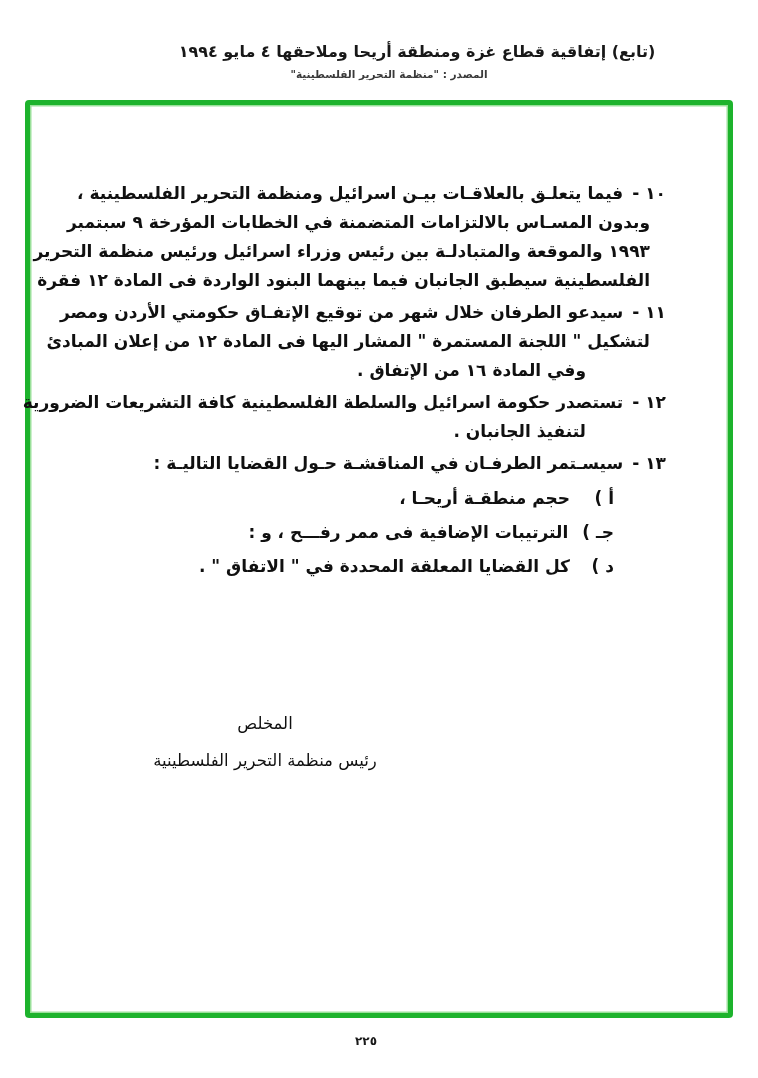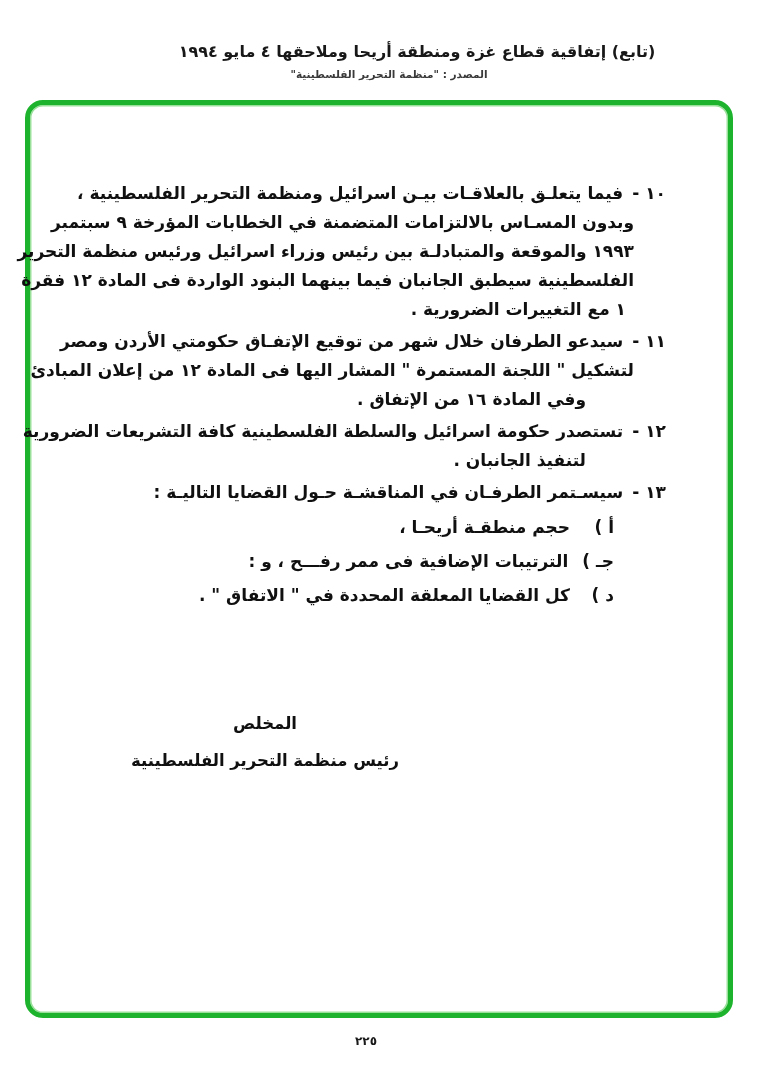--- a/index.html
+++ b/index.html
@@ -23,47 +23,47 @@
     position:absolute; top:68px; left:0; right:0;
     text-align:center; transform:translateX(10px);
     direction:rtl;
     font-size:10.5px; font-weight:700; color:#3a3a3a;
   }
   
   .frame {
     position:absolute; top:100px; left:25px;
     width:708px; height:918px;
     border:5px solid #1db32c;
-    border-radius:18px;
+    border-radius:4px;
     box-shadow: inset 0 0 0 1.5px #9ae09a;
   }
   
   .content {
     position:absolute; top:0; right:0; left:0;
     padding:74px 62px 0 90px;
     direction:rtl;
     font-size:17px; font-weight:700;
     color:#101010;
   }
   .para { margin-bottom:3px; }
   .line { line-height:29px; white-space:nowrap; text-align:right; }
-  .line.cont   { margin-right:32px; }
+  .line.cont   { margin-right:16px; }
   .line.indent-md { margin-right:40px; }
   .line.indent-lg { margin-right:80px; }
   .num { display:inline-block; margin-left:9px; }
   
   .subitems { margin-right:52px; }
   .subitem { line-height:34px; white-space:nowrap; text-align:right; }
   .subitem .letter { display:inline-block; min-width:30px; margin-left:14px; text-align:right; }
   
   .signature {
     position:absolute; top:600px; left:85px;
     width:300px; text-align:center;
     direction:rtl;
-    font-size:16.5px; font-weight:700;
+    font-size:16.5px; font-weight:400;
     line-height:37px; color:#101010;
   }
   
   .footer {
     position:absolute; top:1034px; left:0; right:0;
     text-align:center; transform:translateX(-13px);
     font-size:12px; font-weight:700; letter-spacing:3px;
     color:#1a1a1a;
   }
 </style>
@@ -74,21 +74,20 @@
 <div class="hdr-source">المصدر :  "منظمة التحرير الفلسطينية"</div>
 
 <div class="frame">
   <div class="content">
 
     <div class="para">
       <div class="line"><span class="num">١٠ -</span><span>فيما يتعلـق بالعلاقـات بيـن اسرائيل ومنظمة التحرير الفلسطينية ،</span></div>
       <div class="line cont">وبدون المسـاس بالالتزامات المتضمنة في الخطابات المؤرخة ٩ سبتمبر</div>
       <div class="line cont">١٩٩٣ والموقعة والمتبادلـة بين رئيس وزراء اسرائيل ورئيس منظمة التحرير</div>
       <div class="line cont">الفلسطينية سيطبق الجانبان فيما بينهما البنود الواردة فى المادة ١٢ فقرة</div>
-      <div class="line indent-md">١ مع التغييرات الضرورية .</div>
     </div>
 
     <div class="para">
       <div class="line"><span class="num">١١ -</span><span>سيدعو الطرفان خلال شهر من توقيع الإتفـاق حكومتي الأردن ومصر</span></div>
       <div class="line cont">لتشكيل " اللجنة المستمرة " المشار اليها فى المادة ١٢ من إعلان المبادئ</div>
       <div class="line indent-lg">وفي المادة ١٦ من الإتفاق .</div>
     </div>
 
     <div class="para">
       <div class="line"><span class="num">١٢ -</span><span>تستصدر حكومة اسرائيل والسلطة الفلسطينية كافة التشريعات الضرورية</span></div>

